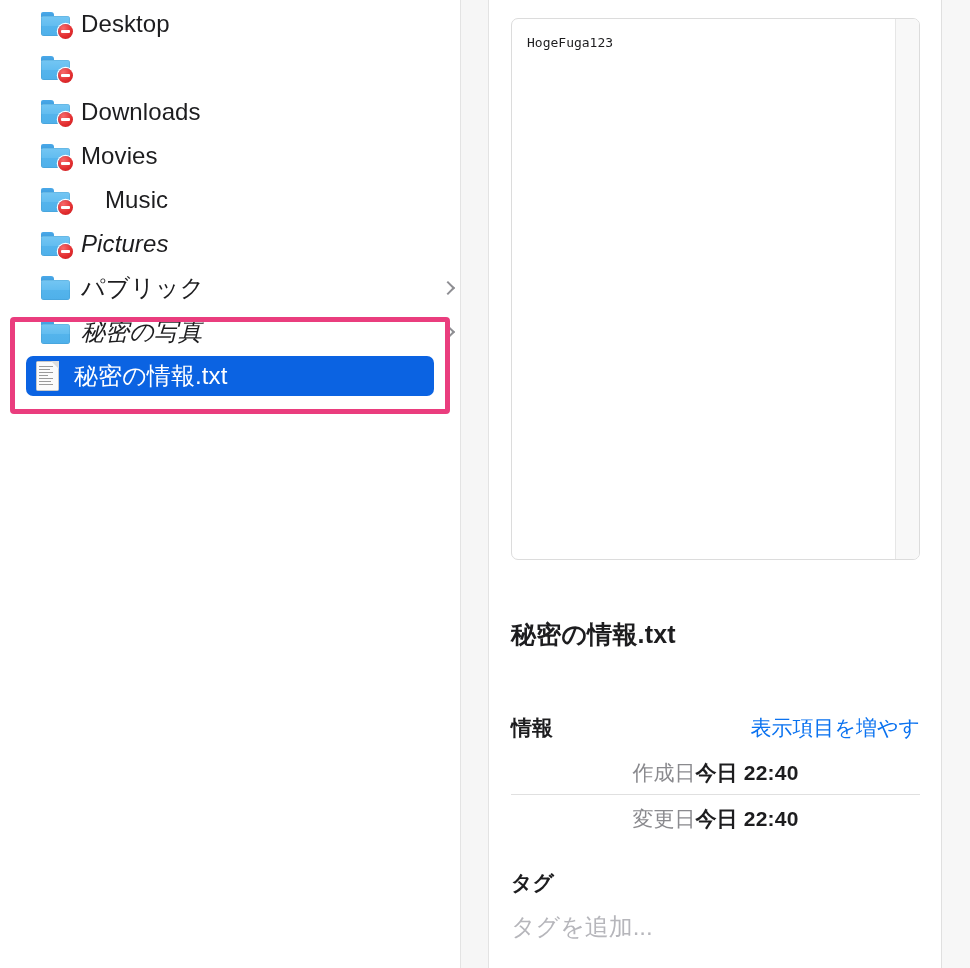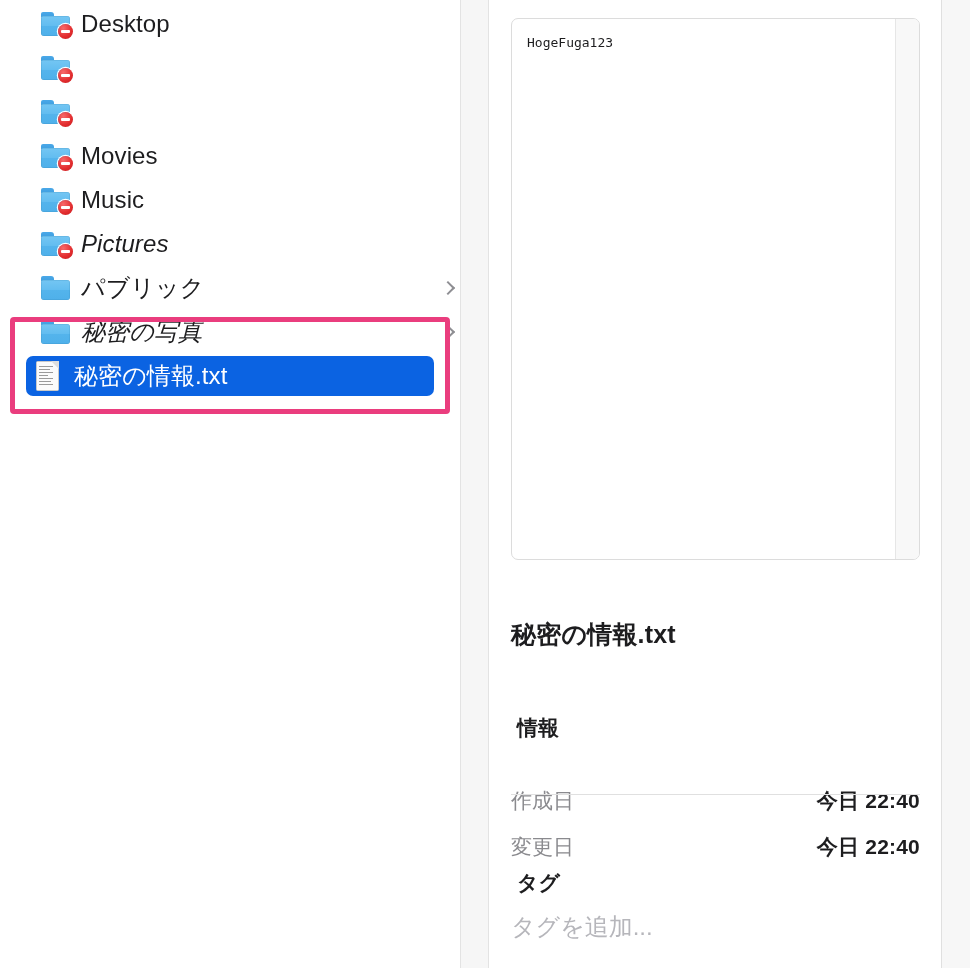--- a/index.html
+++ b/index.html
@@ -247,55 +247,54 @@
   .file-sub {
     position: absolute;
     left: 22px; top: 662px;
     font-size: 22px;
     color: #8a8a8e;
     letter-spacing: 0.2px;
   }
 
   .section-head {
     position: absolute;
-    left: 28px;
-    width: 409px;
-    display: flex;
-    align-items: baseline;
-    justify-content: space-between;
-  }
-  .section-head .title {
-    font-size: 21px;
-    font-weight: bold;
-    color: #1d1d1f;
-  }
-  .section-head .action {
-    font-size: 21px;
-    color: #0a72f0;
-  }
-  #info-head { top: 714px; }
-
-  .kv {
-    position: absolute;
     left: 22px;
     width: 409px;
     display: flex;
     align-items: baseline;
     justify-content: space-between;
   }
+  .section-head .title {
+    font-size: 21px;
+    font-weight: bold;
+    color: #1d1d1f;
+  }
+  .section-head .action {
+    font-size: 21px;
+    color: #0a72f0;
+  }
+  #info-head { top: 714px; }
+
+  .kv {
+    position: absolute;
+    left: 22px;
+    width: 409px;
+    display: flex;
+    align-items: baseline;
+    justify-content: center;
+  }
   .kv .k {
     font-size: 21px;
     color: #8a8a8e;
   }
   .kv .v {
     font-size: 21px;
     font-weight: bold;
     color: #1d1d1f;
     letter-spacing: 0.2px;
-    margin-top: 28px;
   }
   #kv-0 { top: 759px; }
   #kv-1 { top: 805px; }
   .kv-sep {
     position: absolute;
     left: 22px; top: 794px;
     width: 409px; height: 1px;
     background: #e0e0e0;
   }
 
@@ -330,30 +329,31 @@
             <span class="body"></span>
             <span class="badge-deny"></span>
           </span>
         </div>
         <div class="row" style="top: 92px;">
           <span class="ficon">
             <span class="tab"></span>
             <span class="body"></span>
             <span class="badge-deny"></span>
           </span>
+          <span class="label">Downloads</span>
         </div>
         <div class="row" style="top: 136px;">
           <span class="ficon">
             <span class="tab"></span>
             <span class="body"></span>
             <span class="badge-deny"></span>
           </span>
           <span class="label">Movies</span>
         </div>
-        <div class="row" style="top: 180px;">
+        <div class="row" style="top: 180px; gap: 24px;">
           <span class="ficon">
             <span class="tab"></span>
             <span class="body"></span>
             <span class="badge-deny"></span>
           </span>
           <span class="label">Music</span>
         </div>
         <div class="row" style="top: 224px; font-style: italic;">
           <span class="ficon">
             <span class="tab"></span>
@@ -407,20 +407,21 @@
     <div class="preview-box">
       <div class="preview-scroll-gutter"></div>
       <div class="preview-text">HogeFuga123</div>
     </div>
 
     <div class="file-title">秘密の情報.txt</div>
 
 
     <div class="section-head" id="info-head">
       <span class="title">情報</span>
+      <span class="action">表示項目を増やす</span>
     </div>
 
     <div class="kv" id="kv-0">
       <span class="k">作成日</span>
       <span class="v">今日 22:40</span>
     </div>
 
     <div class="kv-sep"></div>
 
     <div class="kv" id="kv-1">

